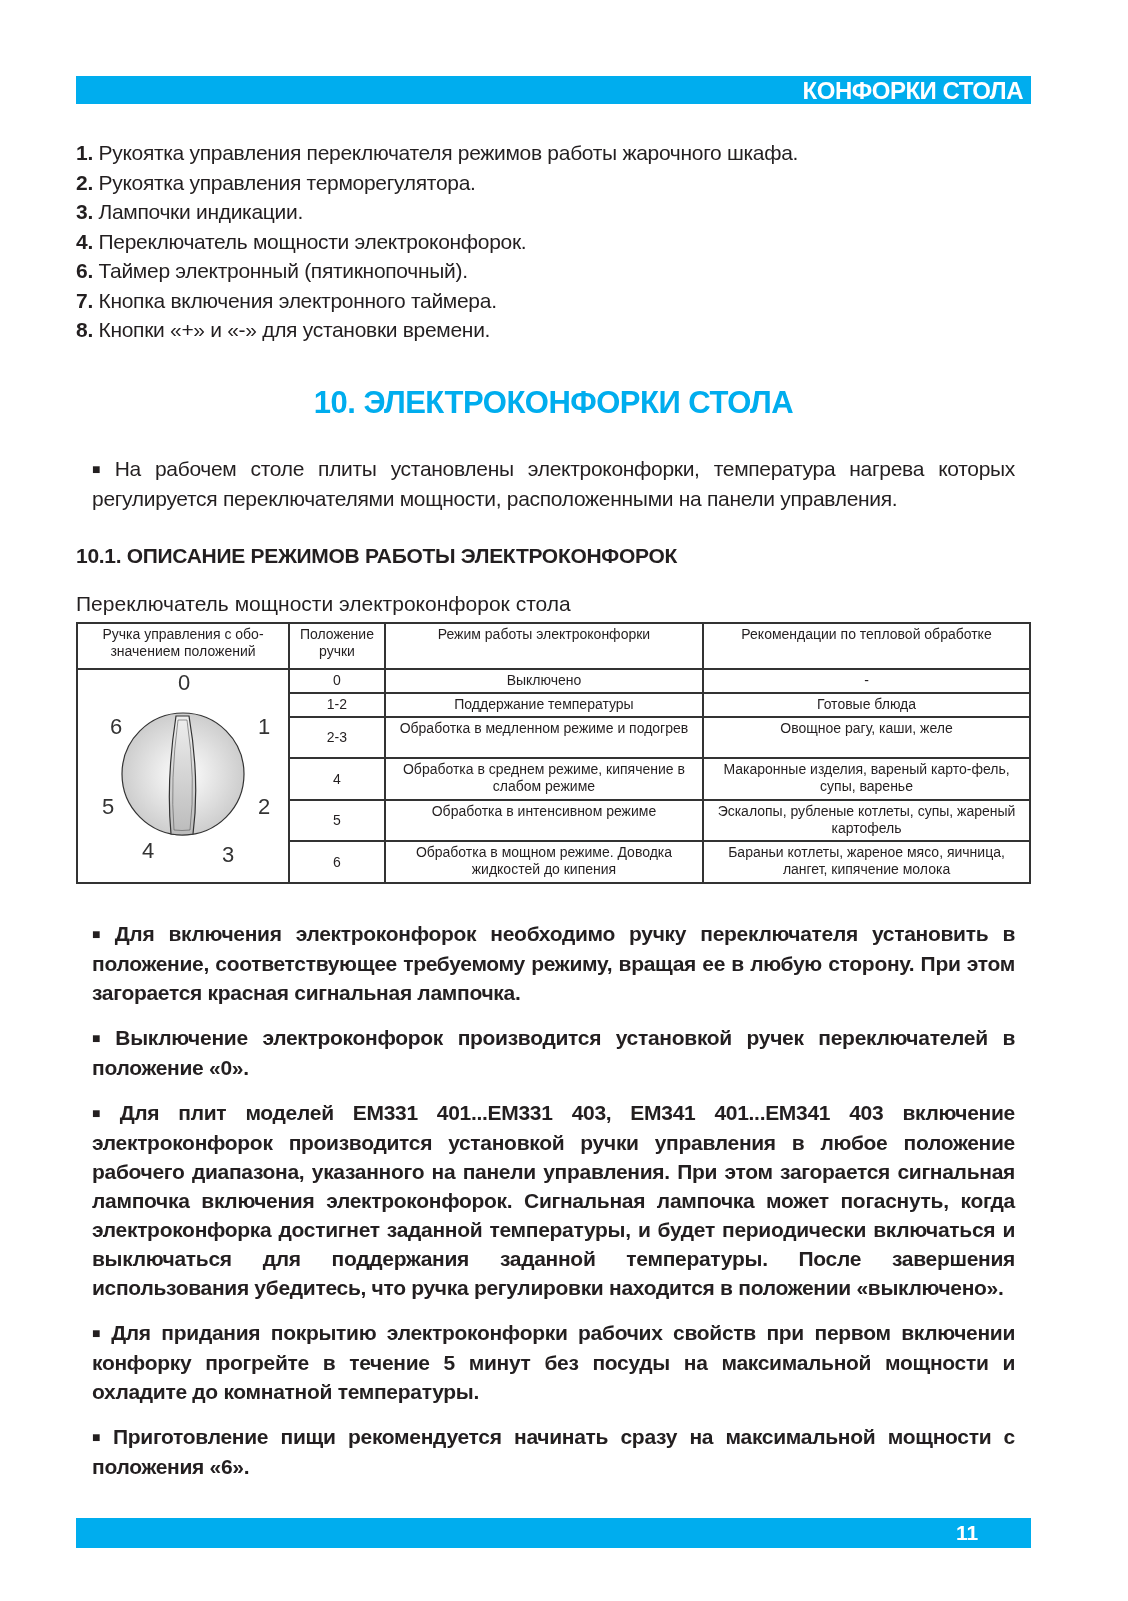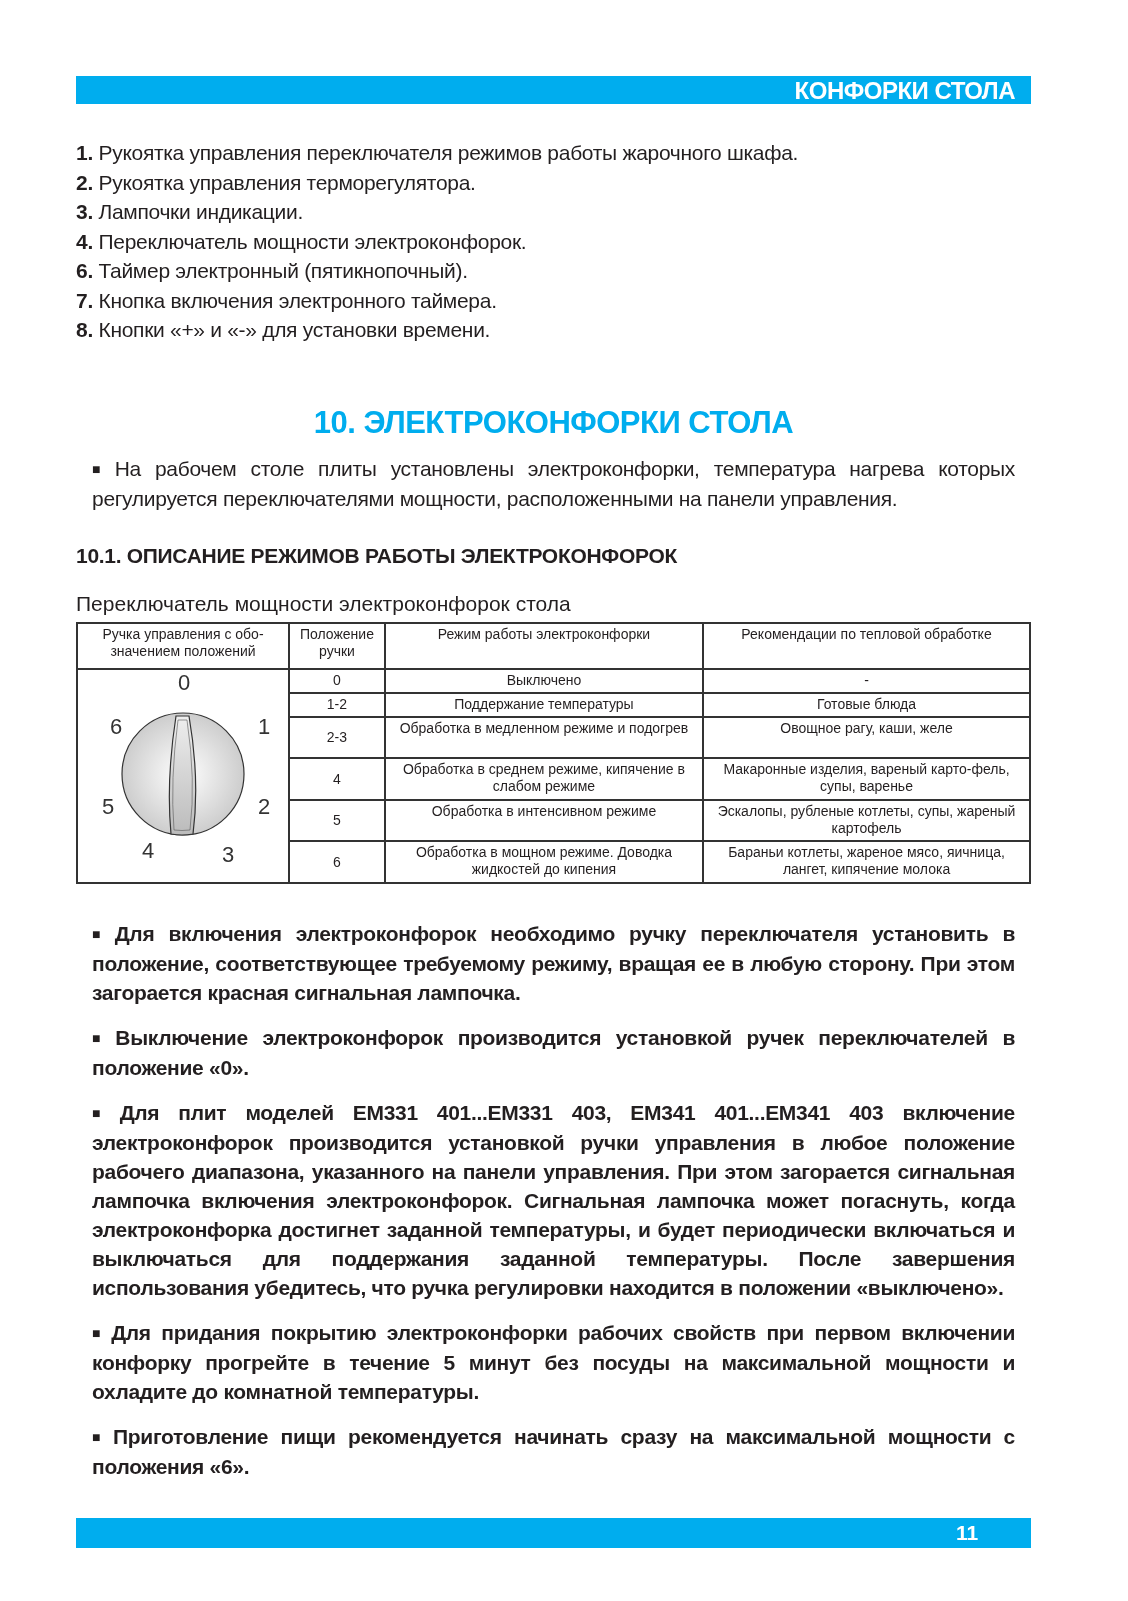--- a/index.html
+++ b/index.html
@@ -1,29 +1,29 @@
 <!DOCTYPE html>
 <html><head>
 <meta charset="utf-8">
 <style>
   html, body { margin: 0; padding: 0; background: #ffffff; }
   body { width: 1128px; height: 1601px; position: relative; overflow: hidden;
          font-family: "Liberation Sans", sans-serif; color: #231f20; }
 
   .header-bar { position: absolute; left: 76px; top: 76px; width: 955px; height: 28px;
                 background: #00adee; }
-  .header-bar .title { position: absolute; right: 16px; top: 1px; color: #fff;
+  .header-bar .title { position: absolute; right: 8px; top: 1px; color: #fff;
                 font-weight: bold; font-size: 24px; letter-spacing: -0.5px; margin-left: 36px; }
 
   .numbered-list { position: absolute; left: 76px; top: 138px; width: 960px; margin: 0; padding: 0; list-style: none; }
   .numbered-list li { font-size: 21px; line-height: 29.5px; white-space: nowrap; letter-spacing: -0.3px; }
   .numbered-list li b { font-weight: bold; }
 
   .section-title { position: absolute; left: 76px; top: 385px; width: 955px; text-align: center;
-                   color: #00adee; font-weight: bold; font-size: 31px; letter-spacing: -0.5px; margin-top: 20px; }
+                   color: #00adee; font-weight: bold; font-size: 31px; letter-spacing: -0.5px; }
 
   .para { position: absolute; left: 76px; width: 955px; font-size: 21px; line-height: 29px;
           text-align: justify; letter-spacing: -0.3px; }
   .para p { margin: 16px; }
   .bullet { font-size: 14px; vertical-align: 2px; margin-right: 6px; }
 
   .subsection-title { position: absolute; left: 76px; top: 544px; font-weight: bold; font-size: 21px; letter-spacing: -0.3px; }
 
   .table-caption { position: absolute; left: 76px; top: 592px; font-size: 21px; }
 

